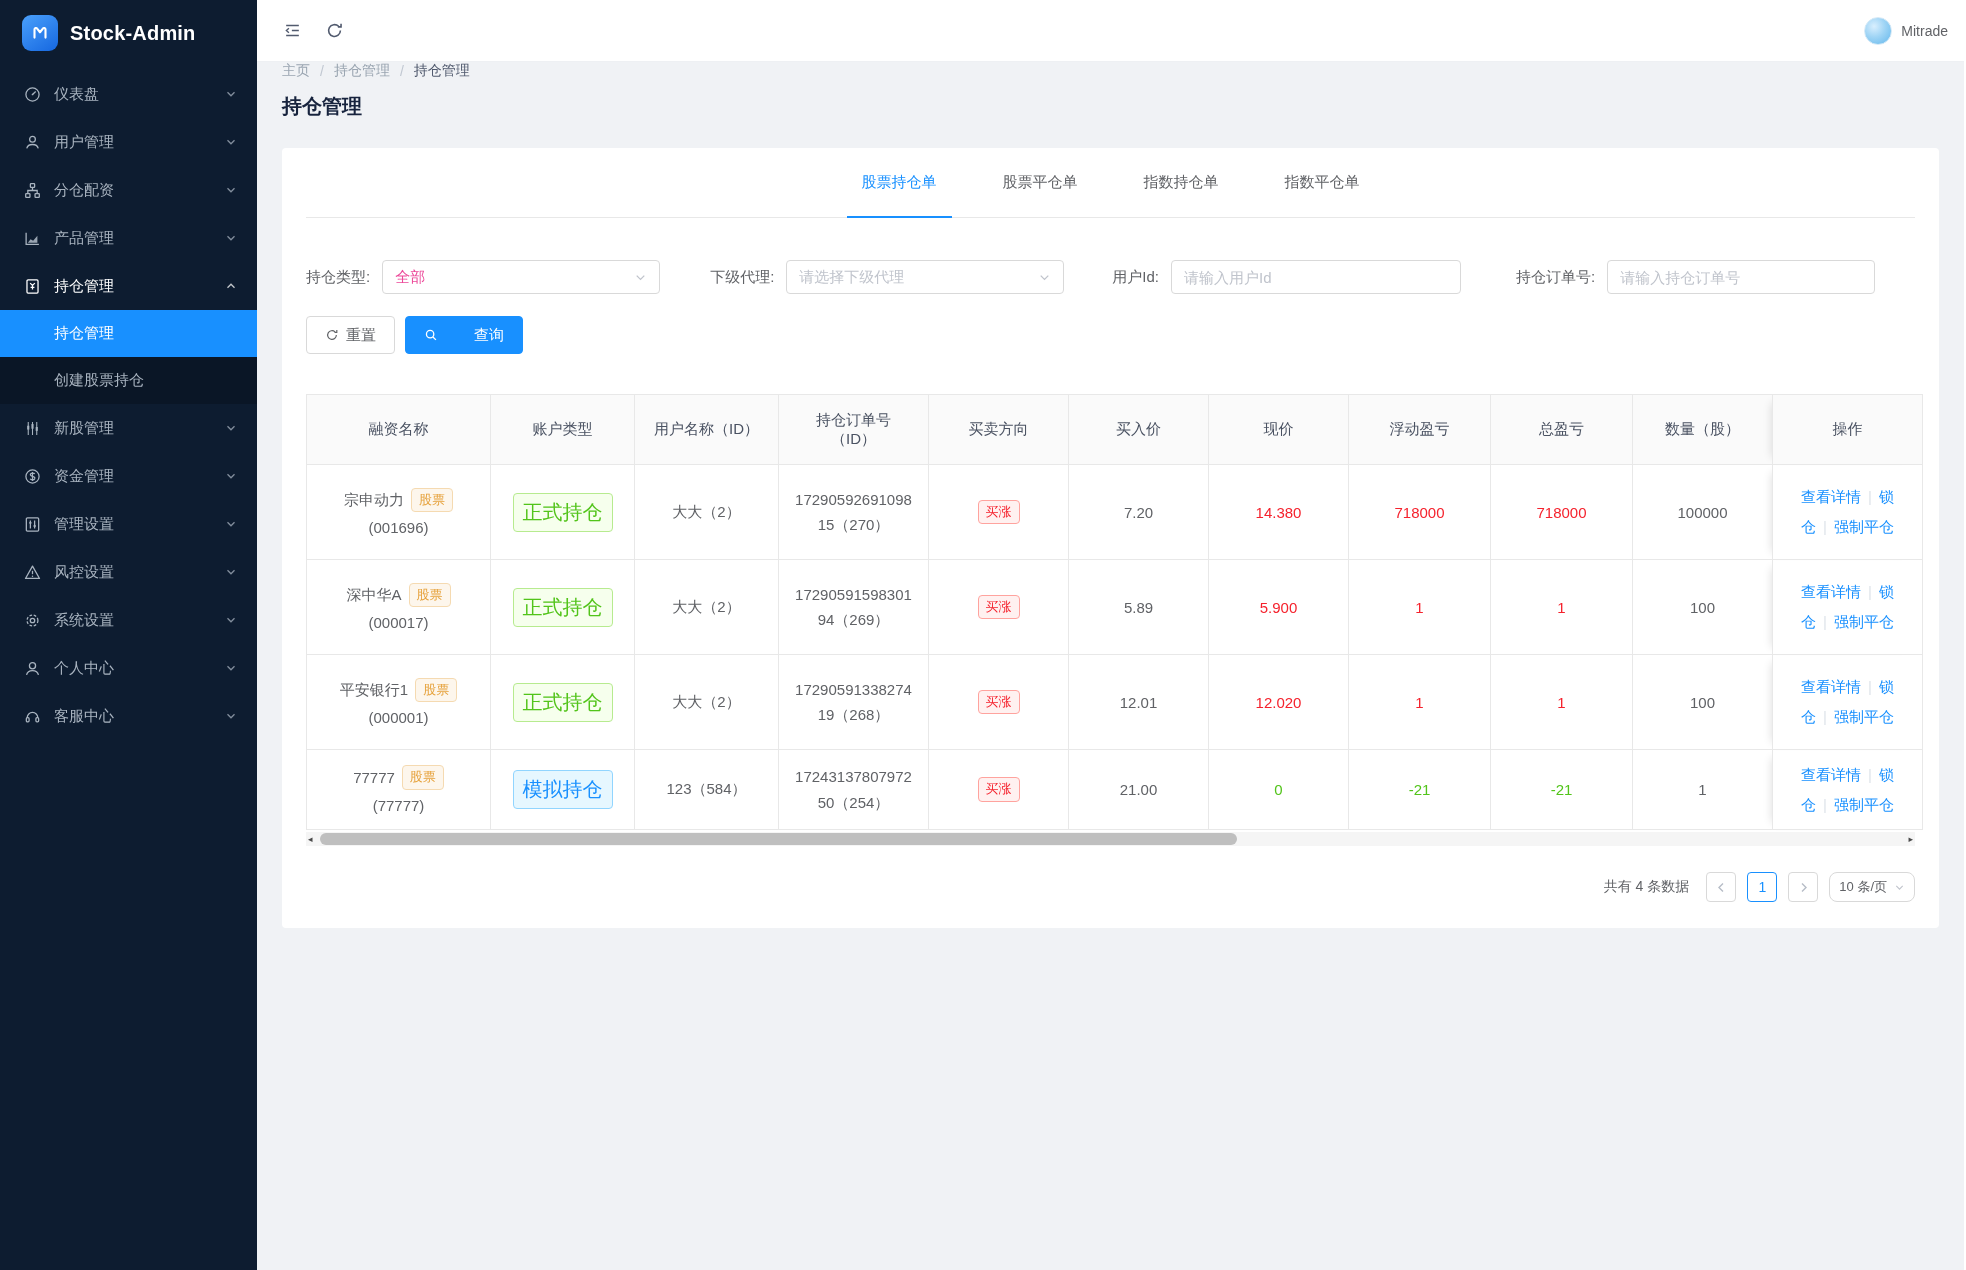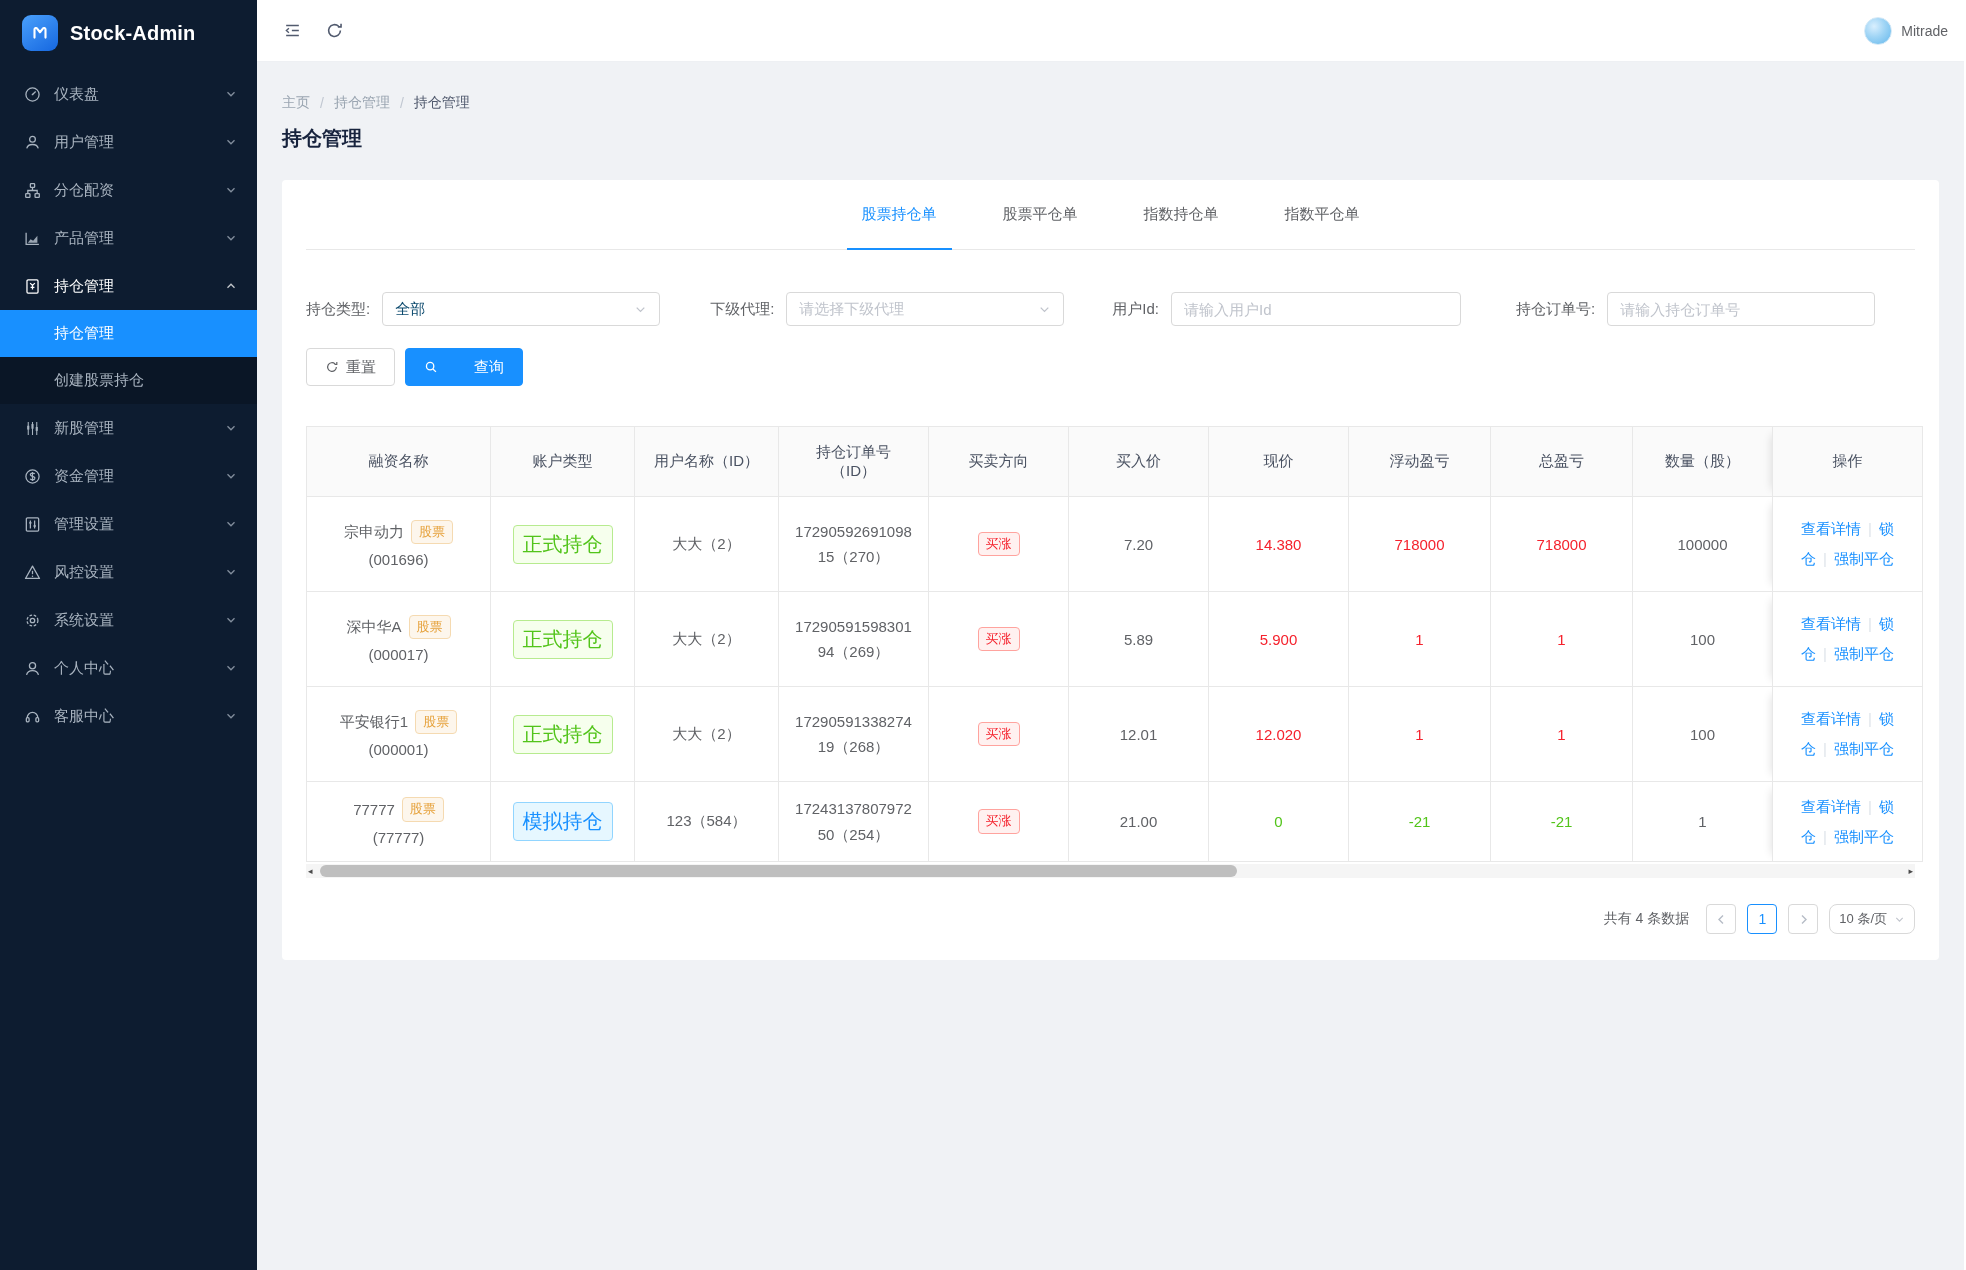--- a/index.html
+++ b/index.html
@@ -27,40 +27,40 @@
   
   .main { flex:1; display:flex; flex-direction:column; min-width:0; }
   .topbar { height:62px; background:#fff; display:flex; align-items:center; padding:0 16px 0 20px; border-bottom:1px solid #eef0f3; }
   .tb-icon { display:flex; align-items:center; justify-content:center; width:30px; height:30px; cursor:pointer; color:#515a6e; }
   .tb-icon + .tb-icon { margin-left:12px; }
   .user-box { margin-left:auto; display:flex; align-items:center; gap:9px; cursor:pointer; }
   .avatar { width:28px; height:28px; border-radius:50%; background:radial-gradient(circle at 35% 32%, #d9effe 0%, #9ed4f5 45%, #63b7ec 100%); border:1px solid #d4e9f7; }
   .user-name { font-size:14px; color:#606266; }
 
   .content { padding:0 25px; }
-  .breadcrumb { margin-top:32px; font-size:14px; display:flex; align-items:center; }
+  .breadcrumb { margin-top:0; font-size:14px; display:flex; align-items:center; }
   .bc-link { color:#9aa5b1; cursor:pointer; }
   .bc-mid  { color:#9aa5b1; cursor:pointer; }
   .bc-sep::before { content:"/"; color:#c0c7d1; margin:0 10px; }
   .bc-current { color:#515a6e; }
   .page-title { margin-top:13px; font-size:20px; font-weight:bold; color:#17233d; }
 
   .card { background:#fff; border-radius:4px; margin-top:28px; padding:0 24px 26px; }
 
   
   .tabs { display:flex; justify-content:center; border-bottom:1px solid #e8e8e8; height:70px; align-items:stretch; }
   .tab { display:flex; align-items:center; margin:0 18px; padding:0 15px; font-size:15px; color:#606266; cursor:pointer; position:relative; }
   .tab.active { color:#1890ff; }
   .tab.active::after { content:""; position:absolute; left:0; right:0; bottom:-1px; height:2px; background:#1890ff; }
 
   
   .filters { display:flex; align-items:center; margin-top:42px; }
   .f-label { font-size:15px; color:#606266; margin-right:12px; white-space:nowrap; }
   .select { height:34px; border:1px solid #d9d9d9; border-radius:4px; display:flex; align-items:center; justify-content:space-between; padding:0 12px; cursor:pointer; background:#fff; }
-  .select .sel-text { font-size:15px; color:#0c4a6e; }
+  .select .sel-text { font-size:15px; color:#ec4899; }
   .select .sel-text.placeholder { color:#c0c4cc; }
   .select svg { width:13px; height:13px; color:#c0c4cc; }
   .t-input { height:34px; border:1px solid #d9d9d9; border-radius:4px; padding:0 12px; font-size:15px; color:#606266; font-family:inherit; }
   .t-input::placeholder { color:#c0c4cc; }
   .g2 { margin-left:50px; } .g3 { margin-left:48px; } .g4 { margin-left:55px; }
   .w278 { width:278px; } .w290 { width:290px; } .w268 { width:268px; }
 
   
   .btn-row { display:flex; margin-top:22px; }
   .btn { height:38px; display:flex; align-items:center; gap:7px; padding:0 18px; border-radius:4px; font-size:15px; cursor:pointer; border:1px solid #d9d9d9; background:#fff; color:#606266; }

